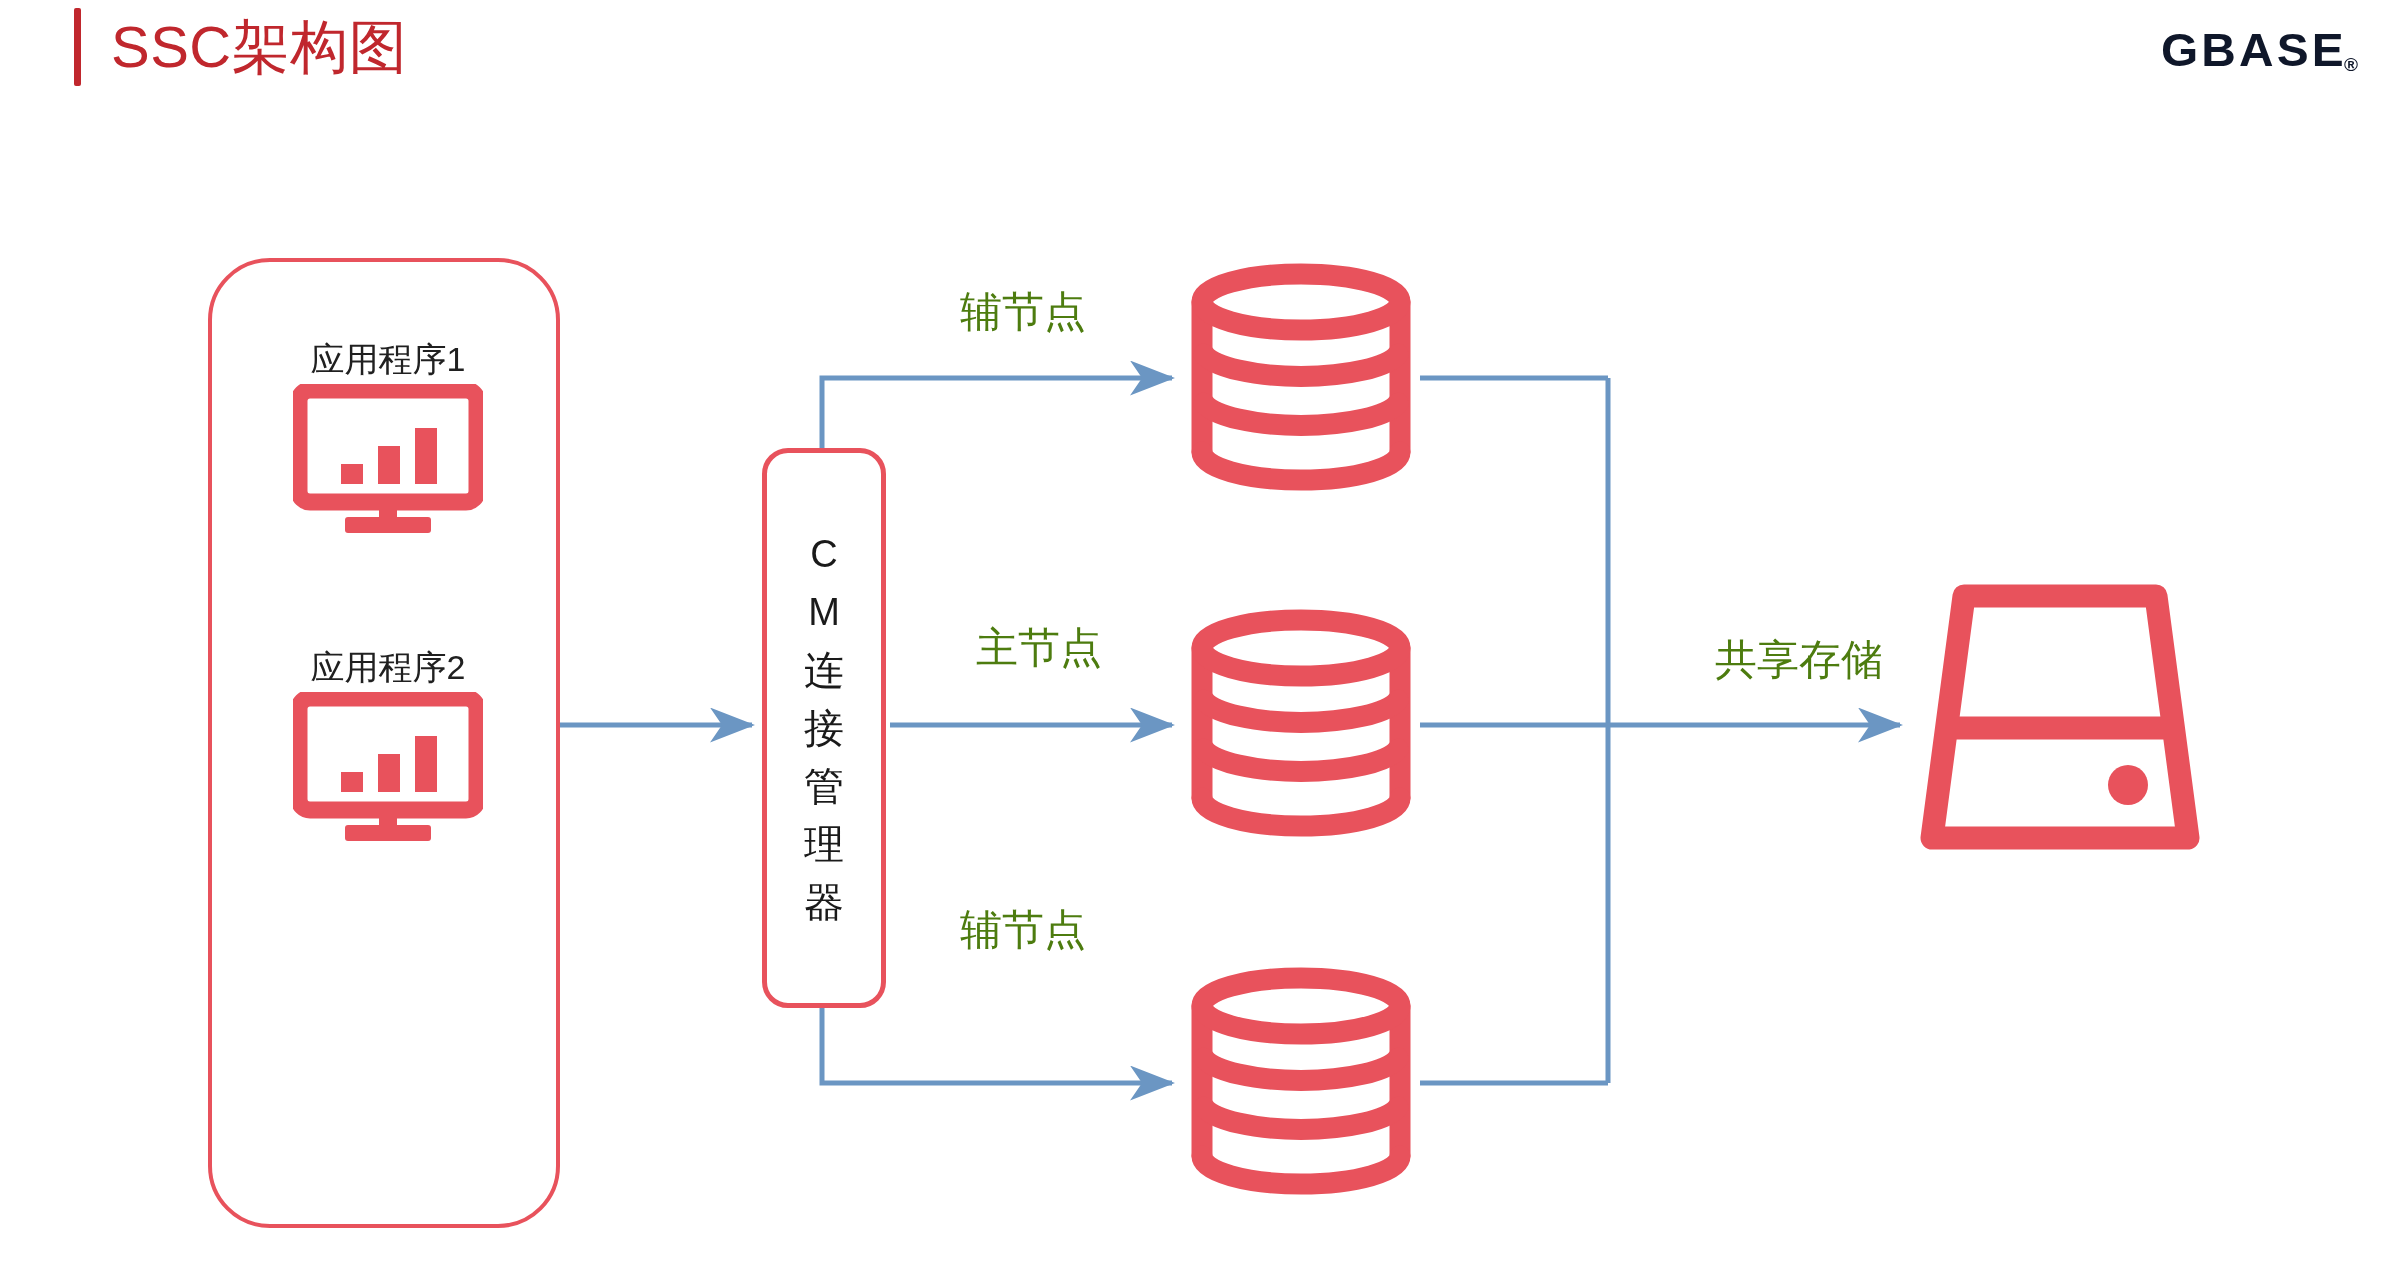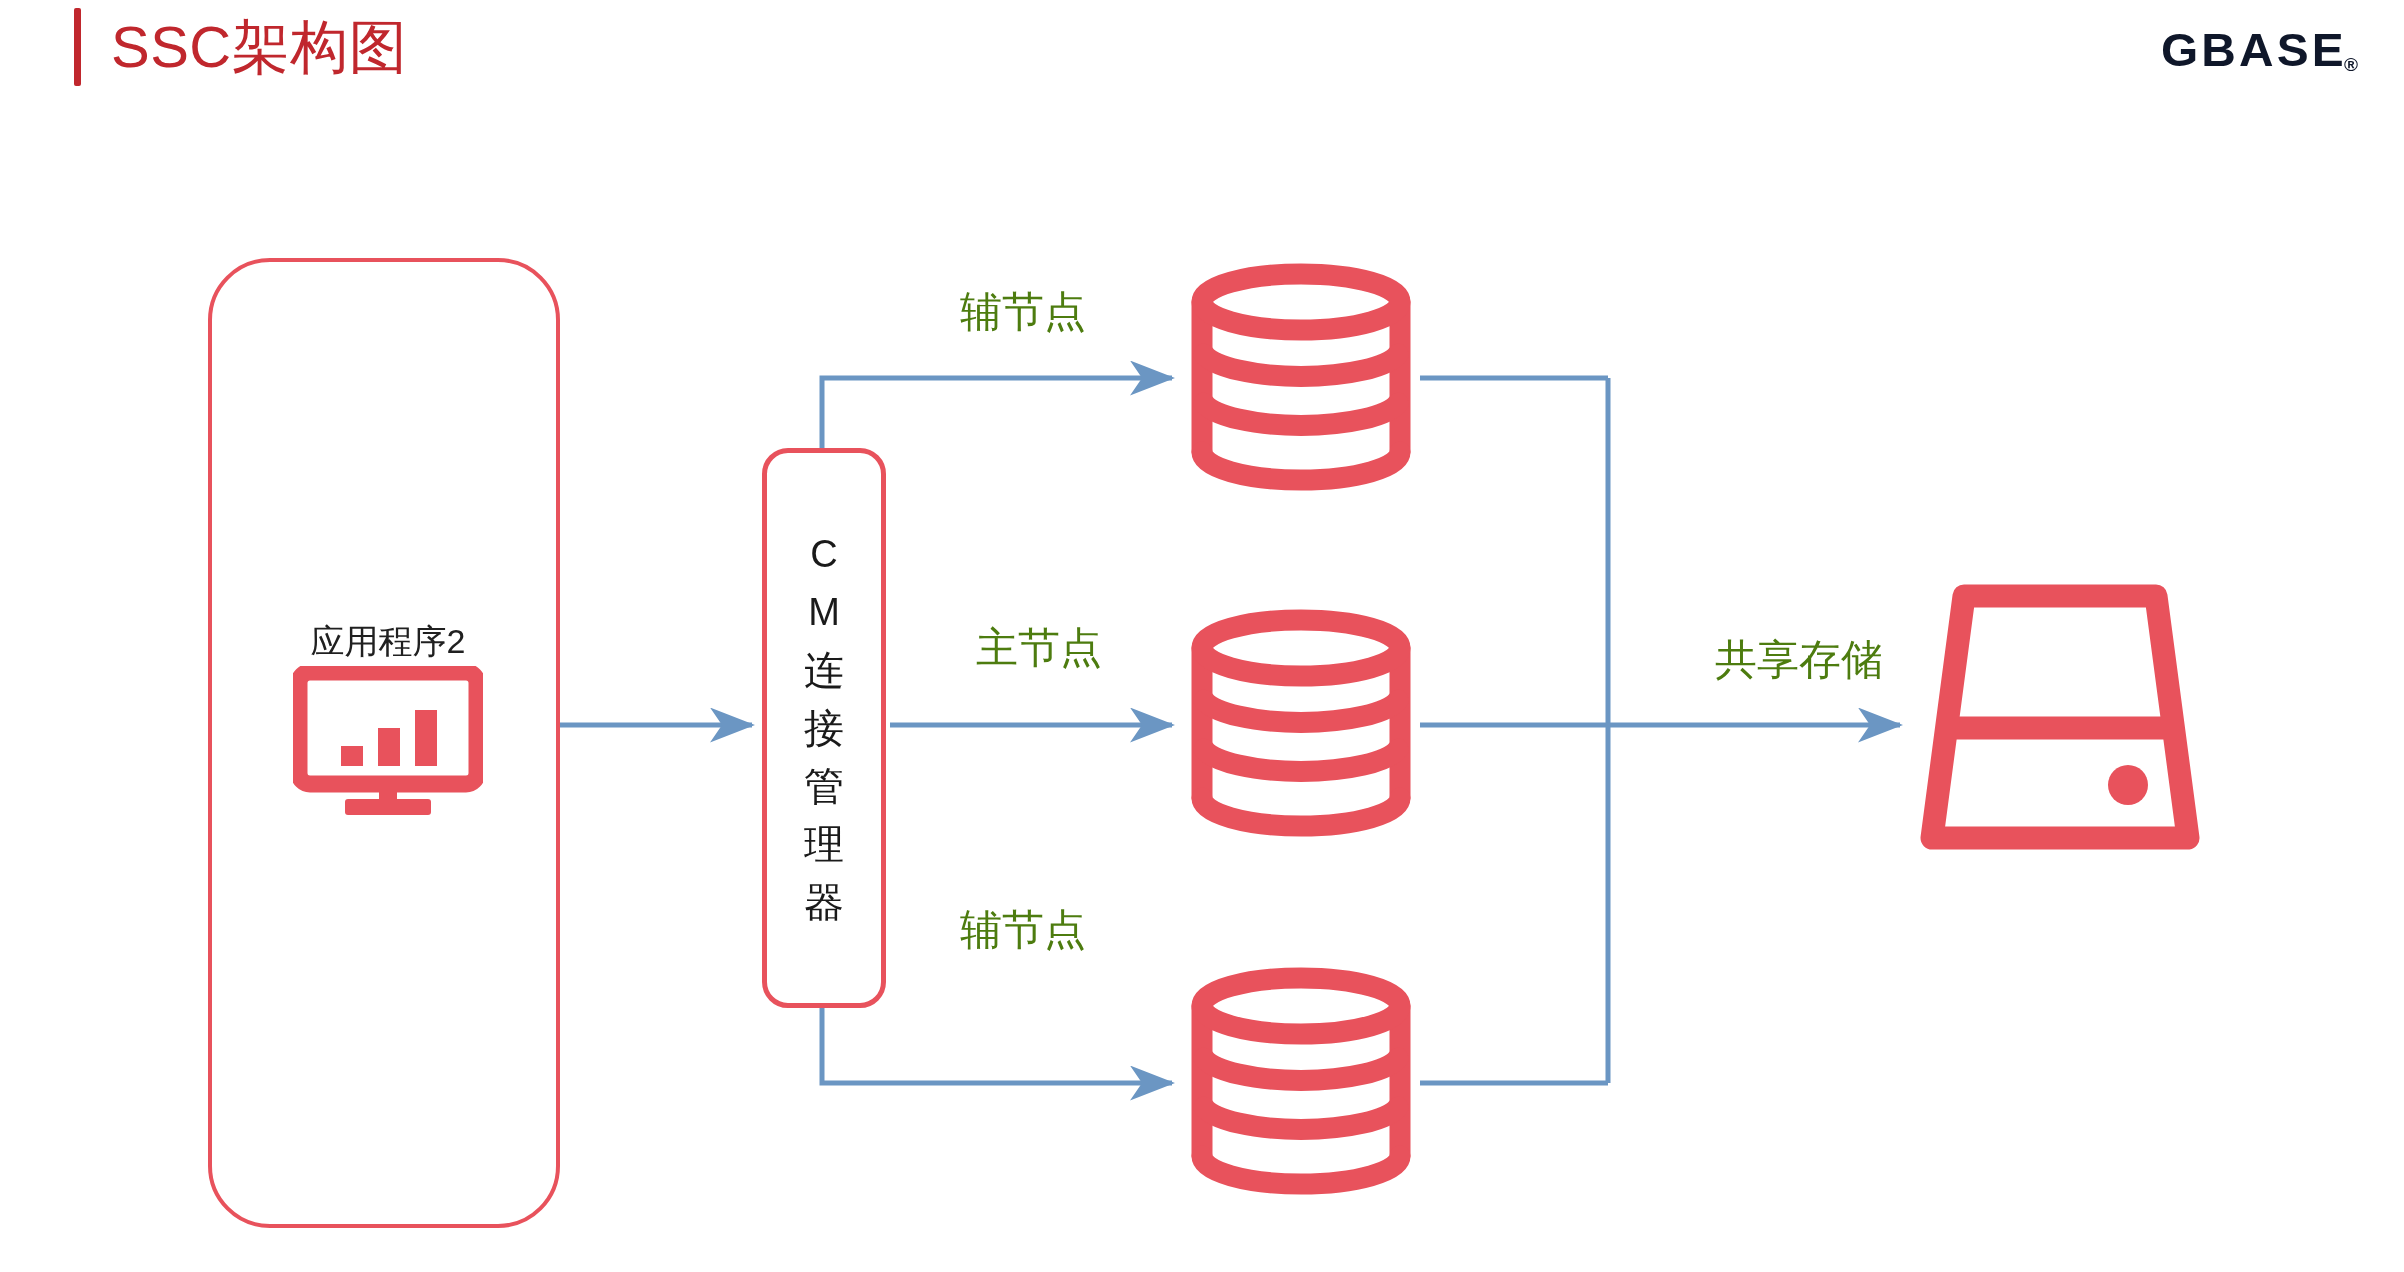--- a/index.html
+++ b/index.html
@@ -102,21 +102,21 @@
   }
   .app-node {
     position: absolute;
     left: 0;
     width: 352px;
     display: flex;
     flex-direction: column;
     align-items: center;
   }
   #app-node-0 { top: 76px; }
-  #app-node-1 { top: 358px; }
+  #app-node-1 { top: 384px; }
   #app-node-2 { top: 672px; }
 
   .app-label {
     font-size: 34px;
     line-height: 42px;
     color: #202020;
     white-space: nowrap;
     margin-bottom: 4px;
   }
   .monitor-icon { display: block; }
@@ -207,20 +207,31 @@
       <path d="M 1420 378 L 1608 378"></path>
       <path d="M 1420 1083 L 1608 1083"></path>
       <path d="M 1608 378 L 1608 1083"></path>
 
       <path d="M 1420 725 L 1900 725" marker-end="url(#arrowhead)"></path>
     </g>
   </svg>
 
   <div id="app-container">
 
+    <div class="app-node" id="app-node-0">
+      <div class="app-label">应用程序1</div>
+      <svg class="monitor-icon" width="190" height="150" viewBox="0 0 190 150" xmlns="http://www.w3.org/2000/svg">
+        <rect x="6" y="6" width="178" height="112" rx="11" ry="11" fill="none" stroke="#e8525c" stroke-width="17"></rect>
+        <rect x="48" y="80" width="22" height="20" fill="#e8525c"></rect>
+        <rect x="85" y="62" width="22" height="38" fill="#e8525c"></rect>
+        <rect x="122" y="44" width="22" height="56" fill="#e8525c"></rect>
+        <rect x="86" y="118" width="18" height="18" fill="#e8525c"></rect>
+        <rect x="52" y="133" width="86" height="16" rx="3" ry="3" fill="#e8525c"></rect>
+      </svg>
+    </div>
 
     <div class="app-node" id="app-node-1">
       <div class="app-label">应用程序2</div>
       <svg class="monitor-icon" width="190" height="150" viewBox="0 0 190 150" xmlns="http://www.w3.org/2000/svg">
         <rect x="6" y="6" width="178" height="112" rx="11" ry="11" fill="none" stroke="#e8525c" stroke-width="17"></rect>
         <rect x="48" y="80" width="22" height="20" fill="#e8525c"></rect>
         <rect x="85" y="62" width="22" height="38" fill="#e8525c"></rect>
         <rect x="122" y="44" width="22" height="56" fill="#e8525c"></rect>
         <rect x="86" y="118" width="18" height="18" fill="#e8525c"></rect>
         <rect x="52" y="133" width="86" height="16" rx="3" ry="3" fill="#e8525c"></rect>

